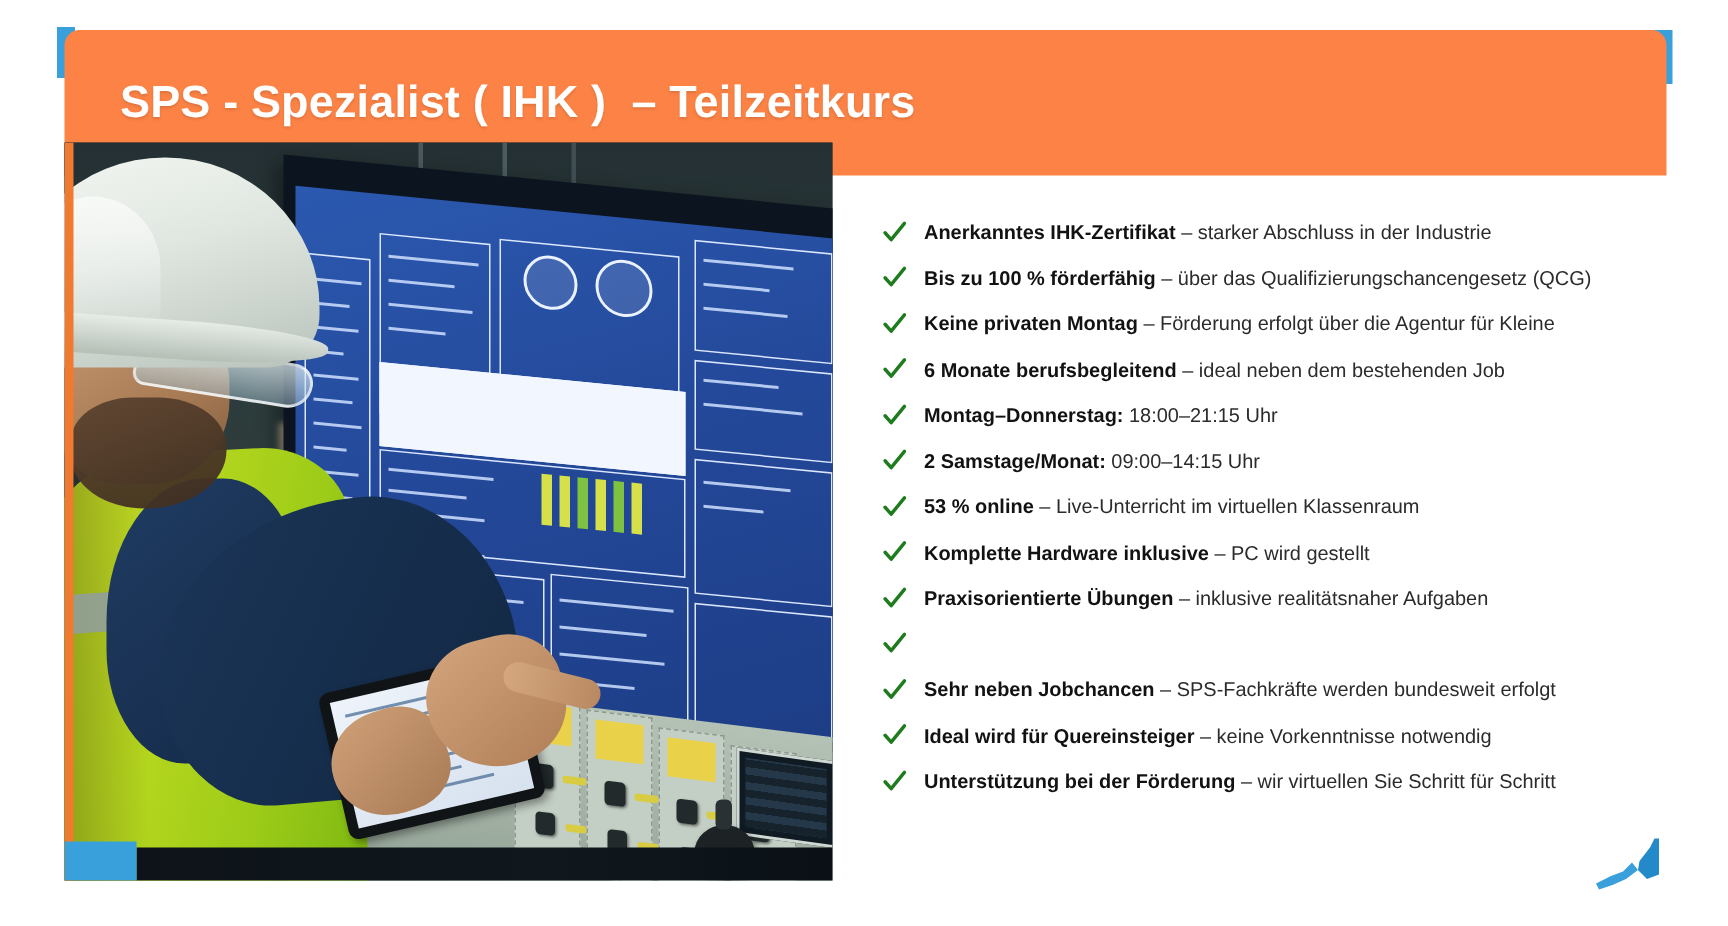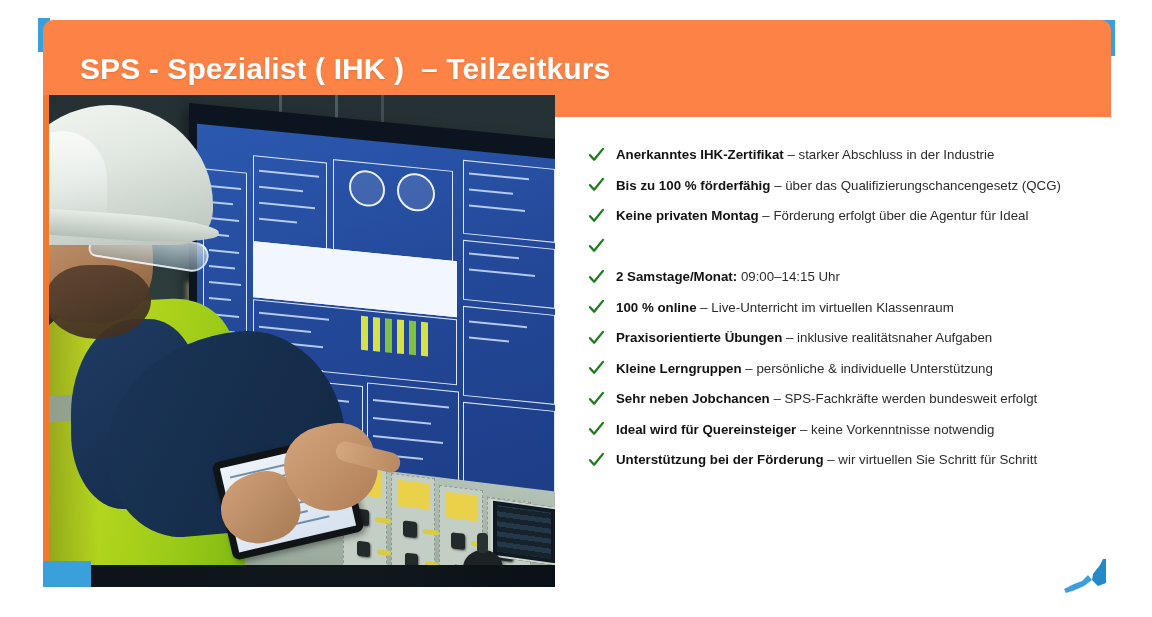--- a/index.html
+++ b/index.html
@@ -462,67 +462,83 @@
     </span>
     <span class="b-text"><span class="b-strong">Bis zu 100 % förderfähig</span><span class="b-rest"> – über das Qualifizierungschancengesetz (QCG)</span></span>
   </div>
 
   <div class="bullet">
     <span class="check">
       <svg viewBox="0 0 20 20" width="17" height="17">
           <path d="M2.4 9.6 L7.2 15 L17.6 2.2" fill="none" stroke="#1E7B1E" stroke-width="2.7" stroke-linecap="round" stroke-linejoin="round"></path>
         </svg>
     </span>
-    <span class="b-text"><span class="b-strong">Keine privaten Montag</span><span class="b-rest"> – Förderung erfolgt über die Agentur für Ideal</span></span>
-  </div>
-
-
-  <div class="bullet">
-    <span class="check">
-      <svg viewBox="0 0 20 20" width="17" height="17">
-          <path d="M2.4 9.6 L7.2 15 L17.6 2.2" fill="none" stroke="#1E7B1E" stroke-width="2.7" stroke-linecap="round" stroke-linejoin="round"></path>
-        </svg>
-    </span>
+    <span class="b-text"><span class="b-strong">Keine privaten Montag</span><span class="b-rest"> – Förderung erfolgt über die Agentur für Kleine</span></span>
+  </div>
+
+  <div class="bullet">
+    <span class="check">
+      <svg viewBox="0 0 20 20" width="17" height="17">
+          <path d="M2.4 9.6 L7.2 15 L17.6 2.2" fill="none" stroke="#1E7B1E" stroke-width="2.7" stroke-linecap="round" stroke-linejoin="round"></path>
+        </svg>
+    </span>
+    <span class="b-text"><span class="b-strong">6 Monate berufsbegleitend</span><span class="b-rest"> – ideal neben dem bestehenden Job</span></span>
+  </div>
+
+  <div class="bullet">
+    <span class="check">
+      <svg viewBox="0 0 20 20" width="17" height="17">
+          <path d="M2.4 9.6 L7.2 15 L17.6 2.2" fill="none" stroke="#1E7B1E" stroke-width="2.7" stroke-linecap="round" stroke-linejoin="round"></path>
+        </svg>
+    </span>
+    <span class="b-text"><span class="b-strong">Montag–Donnerstag:</span><span class="b-rest"> 18:00–21:15 Uhr</span></span>
   </div>
 
   <div class="bullet">
     <span class="check">
       <svg viewBox="0 0 20 20" width="17" height="17">
           <path d="M2.4 9.6 L7.2 15 L17.6 2.2" fill="none" stroke="#1E7B1E" stroke-width="2.7" stroke-linecap="round" stroke-linejoin="round"></path>
         </svg>
     </span>
     <span class="b-text"><span class="b-strong">2 Samstage/Monat:</span><span class="b-rest"> 09:00–14:15 Uhr</span></span>
   </div>
 
   <div class="bullet">
     <span class="check">
       <svg viewBox="0 0 20 20" width="17" height="17">
           <path d="M2.4 9.6 L7.2 15 L17.6 2.2" fill="none" stroke="#1E7B1E" stroke-width="2.7" stroke-linecap="round" stroke-linejoin="round"></path>
         </svg>
     </span>
-    <span class="b-text"><span class="b-strong">100 % online</span><span class="b-rest"> – Live-Unterricht im virtuellen Klassenraum</span></span>
-  </div>
-
+    <span class="b-text"><span class="b-strong">53 % online</span><span class="b-rest"> – Live-Unterricht im virtuellen Klassenraum</span></span>
+  </div>
+
+  <div class="bullet">
+    <span class="check">
+      <svg viewBox="0 0 20 20" width="17" height="17">
+          <path d="M2.4 9.6 L7.2 15 L17.6 2.2" fill="none" stroke="#1E7B1E" stroke-width="2.7" stroke-linecap="round" stroke-linejoin="round"></path>
+        </svg>
+    </span>
+    <span class="b-text"><span class="b-strong">Komplette Hardware inklusive</span><span class="b-rest"> – PC wird gestellt</span></span>
+  </div>
 
   <div class="bullet">
     <span class="check">
       <svg viewBox="0 0 20 20" width="17" height="17">
           <path d="M2.4 9.6 L7.2 15 L17.6 2.2" fill="none" stroke="#1E7B1E" stroke-width="2.7" stroke-linecap="round" stroke-linejoin="round"></path>
         </svg>
     </span>
     <span class="b-text"><span class="b-strong">Praxisorientierte Übungen</span><span class="b-rest"> – inklusive realitätsnaher Aufgaben</span></span>
   </div>
 
   <div class="bullet">
     <span class="check">
       <svg viewBox="0 0 20 20" width="17" height="17">
           <path d="M2.4 9.6 L7.2 15 L17.6 2.2" fill="none" stroke="#1E7B1E" stroke-width="2.7" stroke-linecap="round" stroke-linejoin="round"></path>
         </svg>
     </span>
-    <span class="b-text"><span class="b-strong">Kleine Lerngruppen</span><span class="b-rest"> – persönliche &amp; individuelle Unterstützung</span></span>
   </div>
 
   <div class="bullet">
     <span class="check">
       <svg viewBox="0 0 20 20" width="17" height="17">
           <path d="M2.4 9.6 L7.2 15 L17.6 2.2" fill="none" stroke="#1E7B1E" stroke-width="2.7" stroke-linecap="round" stroke-linejoin="round"></path>
         </svg>
     </span>
     <span class="b-text"><span class="b-strong">Sehr neben Jobchancen</span><span class="b-rest"> – SPS-Fachkräfte werden bundesweit erfolgt</span></span>
   </div>

